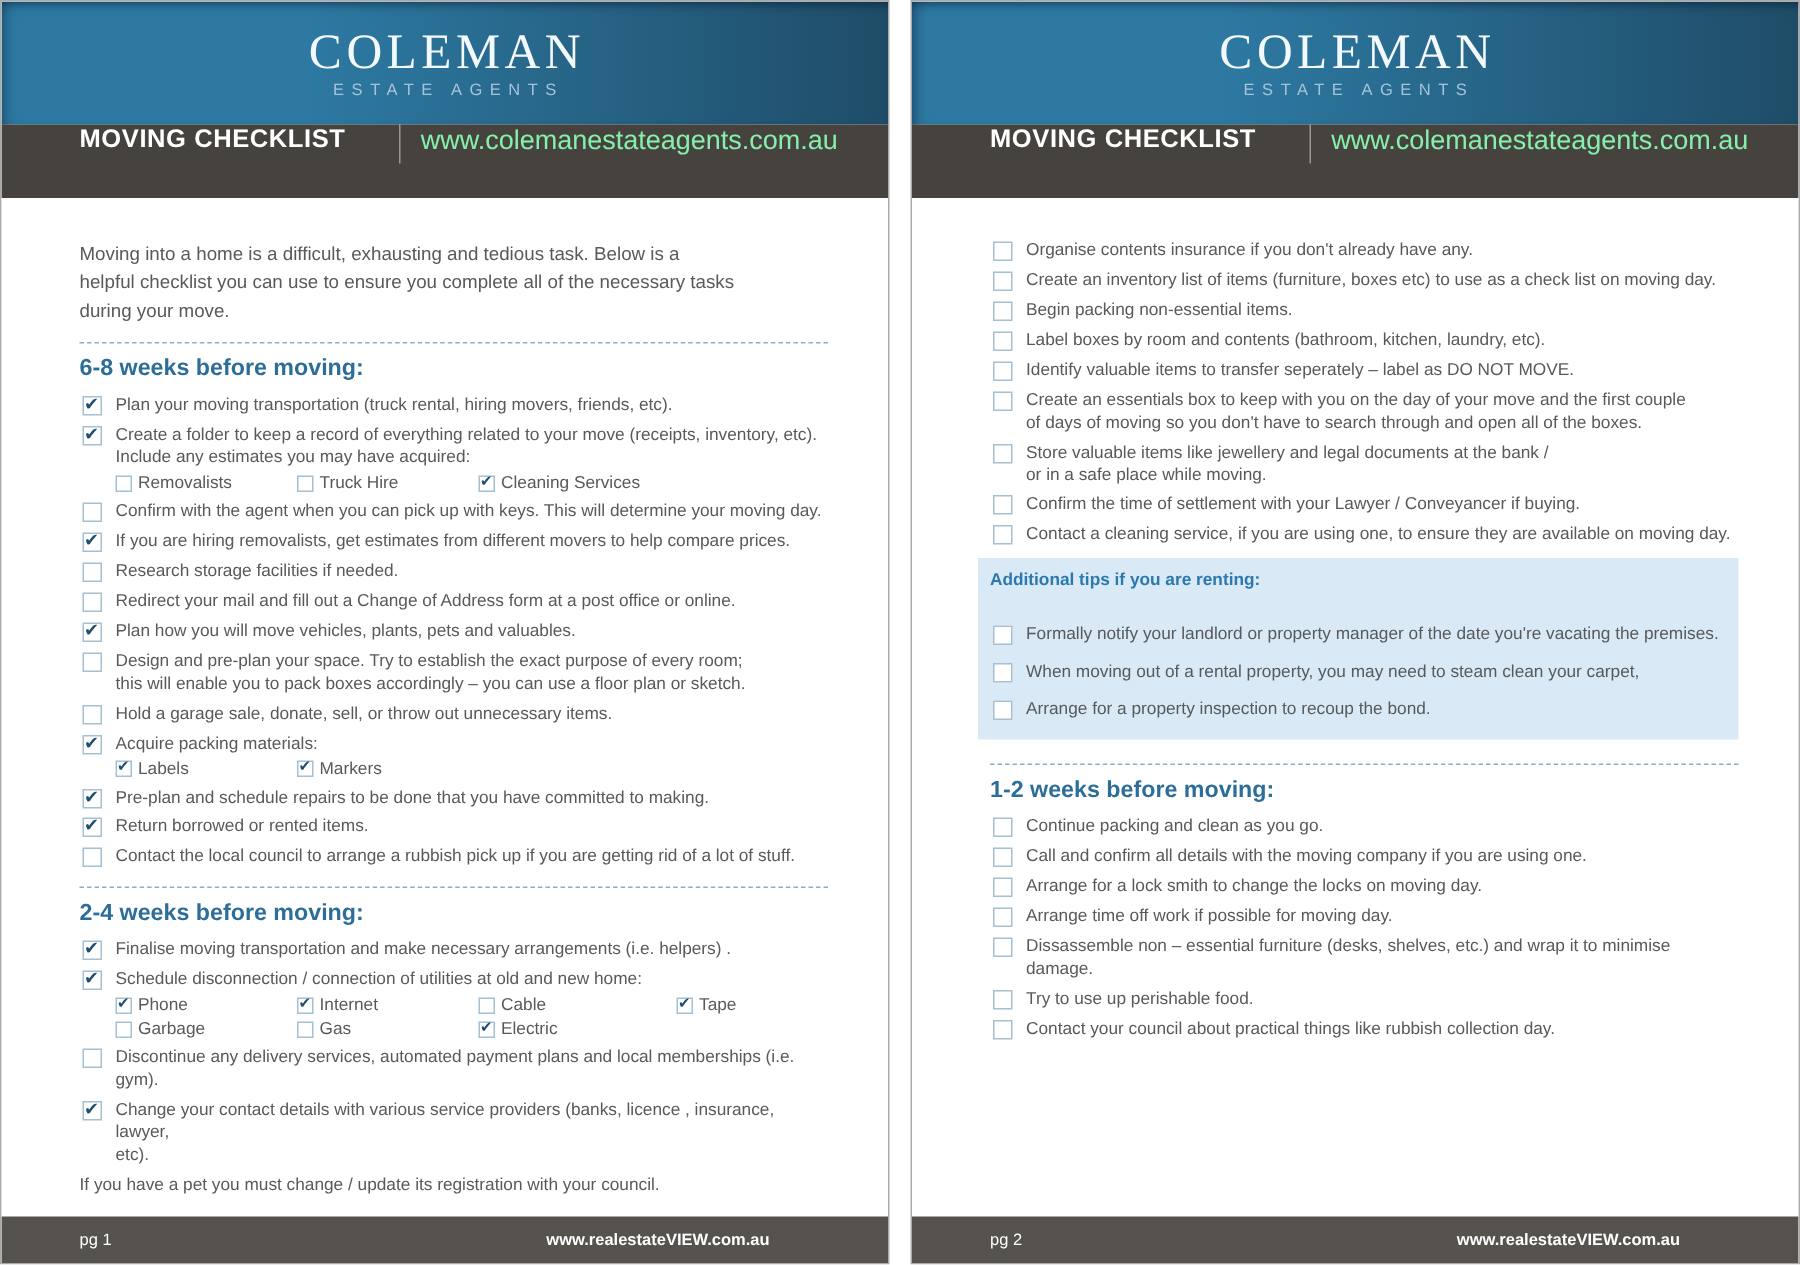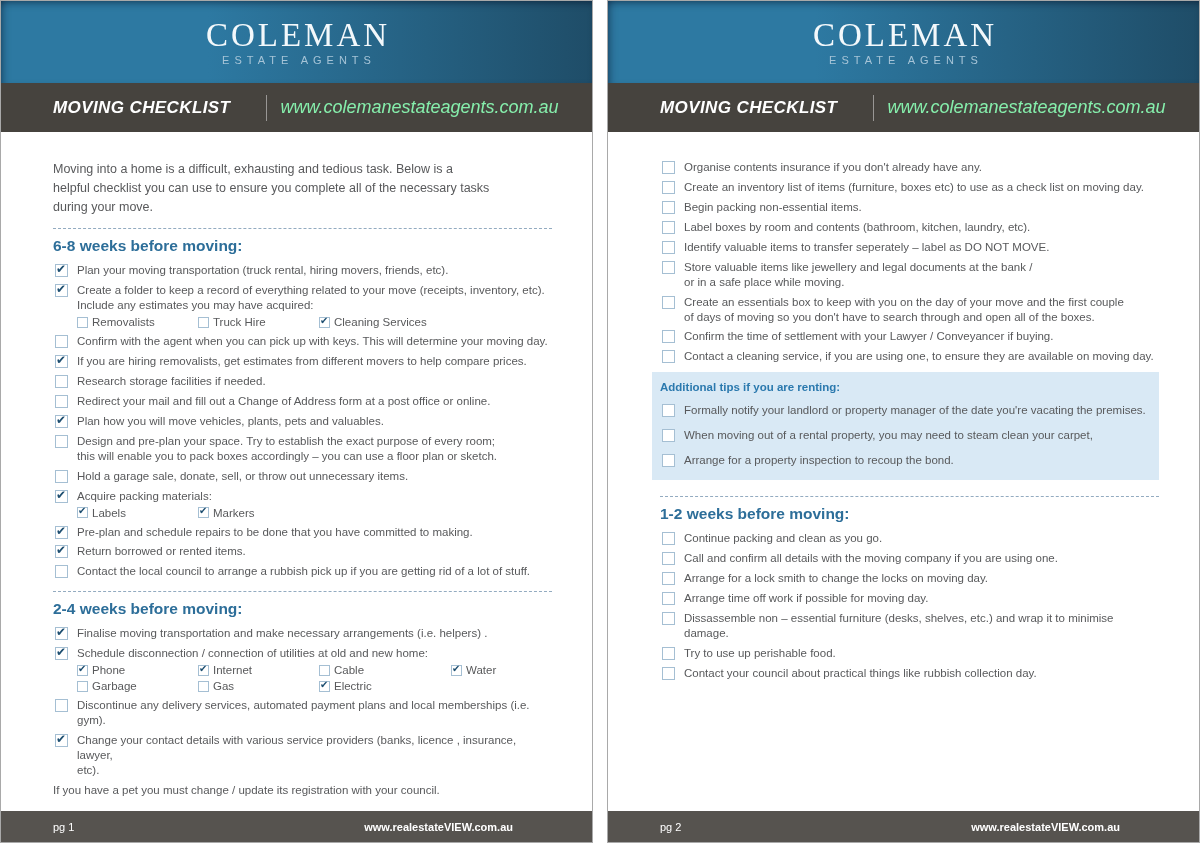--- a/index.html
+++ b/index.html
@@ -32,22 +32,22 @@
     font-family:"Liberation Serif", serif;
     font-size:33px; line-height:1; color:#f3f8fb; letter-spacing:3px; text-indent:3px;
   }
   .logo-sub {
     font-size:11px; color:#a6c4d7; letter-spacing:5px; text-indent:5px; margin-top:2px;
   }
   
   .tbar {
     height:49px; flex:0 0 49px;
     background:var(--bar-gray,#46433e);
-    display:flex; align-items:center;
-    padding:0 20px 0 52px; color:#fff;font-style:italic;
+    display:flex; 
+    padding:0 20px 0 52px; color:#fff;
   }
   .tbar .doc-title { font-size:17px; font-weight:bold; letter-spacing:.4px; width:213px; }
   .tbar .tdiv { width:1px; height:26px; background:rgba(255,255,255,.45); }
   .tbar .site { flex:1; text-align:center; font-size:18px; color:#86efac; }
   
   .pbody { flex:1; background:#fff; padding:28px 40px 0 52px; overflow:hidden; }
   .intro { font-size:12.5px; color:var(--text-gray,#58595b); line-height:1.5; margin-bottom:6px; }
   .rule { border-top:1px dashed var(--rule-blue,#93abc0); margin:12px 0 8px 0; }
   .h2 { font-size:15.5px; font-weight:bold; color:var(--heading-blue,#2d6e99); margin:0 0 8px 0; }
   .item { display:flex; margin-bottom:5px; }
@@ -71,21 +71,21 @@
   }
   .scb.on::after {
     content:"\2714"; position:absolute; left:0; top:-3px;
     font-size:10px; color:var(--check-color,#1d4e70);
   }
   .tipbox {
     background:var(--tipbox-bg,#d9e9f5);
     margin:8px 0 16px -8px;
     padding:9px 10px 2px 8px;
   }
-  .tipbox .tiph { font-size:11.5px; font-weight:bold; color:var(--tip-blue,#2b79ae); margin-bottom:10px; }
+  .tipbox .tiph { font-size:11.5px; font-weight:bold; color:var(--tip-blue,#2b79ae); margin-bottom:23px; }
   .tipbox .item { margin-bottom:10px; }
   
   .ftr {
     height:31px; flex:0 0 31px;
     background:var(--footer-gray,#56534f);
     color:#fff; display:flex; align-items:center; justify-content:space-between;
     padding:0 79px 0 52px; font-size:11px;
   }
   .ftr .pgnum { font-weight:normal; }
   .ftr .fsite { font-weight:bold; }
@@ -265,21 +265,21 @@
             <div class="sub">
               <div class="scb on"></div>
               <span>Internet</span>
             </div>
             <div class="sub">
               <div class="scb"></div>
               <span>Cable</span>
             </div>
             <div class="sub">
               <div class="scb on"></div>
-              <span>Water</span>
+              <span>Tape</span>
             </div>
           </div>
           <div class="subrow">
             <div class="sub">
               <div class="scb"></div>
               <span>Garbage</span>
             </div>
             <div class="sub">
               <div class="scb"></div>
               <span>Gas</span>
@@ -370,31 +370,31 @@
         <div class="iwrap">
           <div class="itxt">
             <div>Identify valuable items to transfer seperately – label as DO NOT MOVE.</div>
           </div>
         </div>
       </div>
       <div class="item">
         <div class="cb"></div>
         <div class="iwrap">
           <div class="itxt">
+            <div>Create an essentials box to keep with you on the day of your move and the first couple</div>
+            <div>of days of moving so you don't have to search through and open all of the boxes.</div>
+          </div>
+        </div>
+      </div>
+      <div class="item">
+        <div class="cb"></div>
+        <div class="iwrap">
+          <div class="itxt">
             <div>Store valuable items like jewellery and legal documents at the bank /</div>
             <div>or in a safe place while moving.</div>
-          </div>
-        </div>
-      </div>
-      <div class="item">
-        <div class="cb"></div>
-        <div class="iwrap">
-          <div class="itxt">
-            <div>Create an essentials box to keep with you on the day of your move and the first couple</div>
-            <div>of days of moving so you don't have to search through and open all of the boxes.</div>
           </div>
         </div>
       </div>
       <div class="item">
         <div class="cb"></div>
         <div class="iwrap">
           <div class="itxt">
             <div>Confirm the time of settlement with your Lawyer / Conveyancer if buying.</div>
           </div>
         </div>

